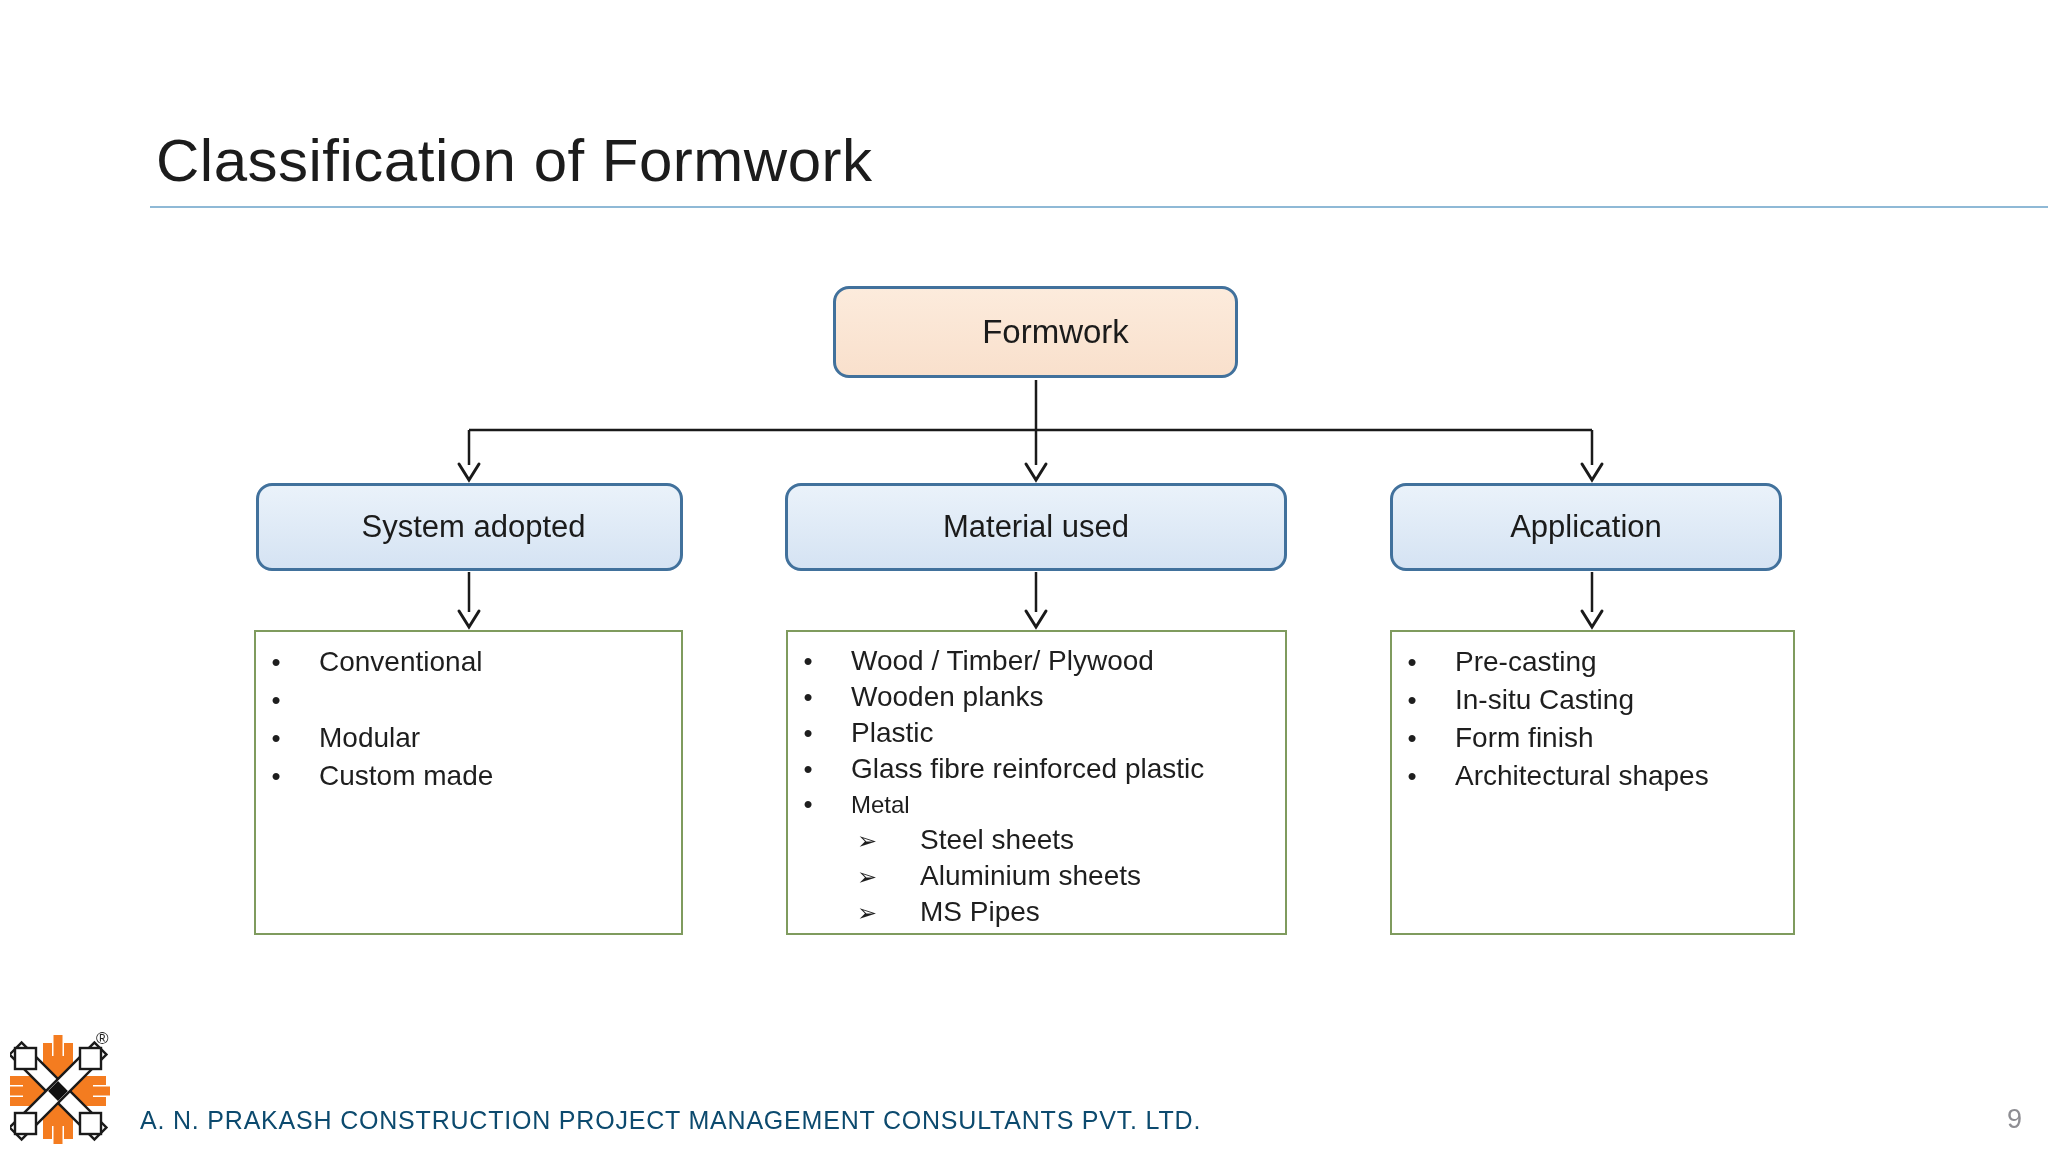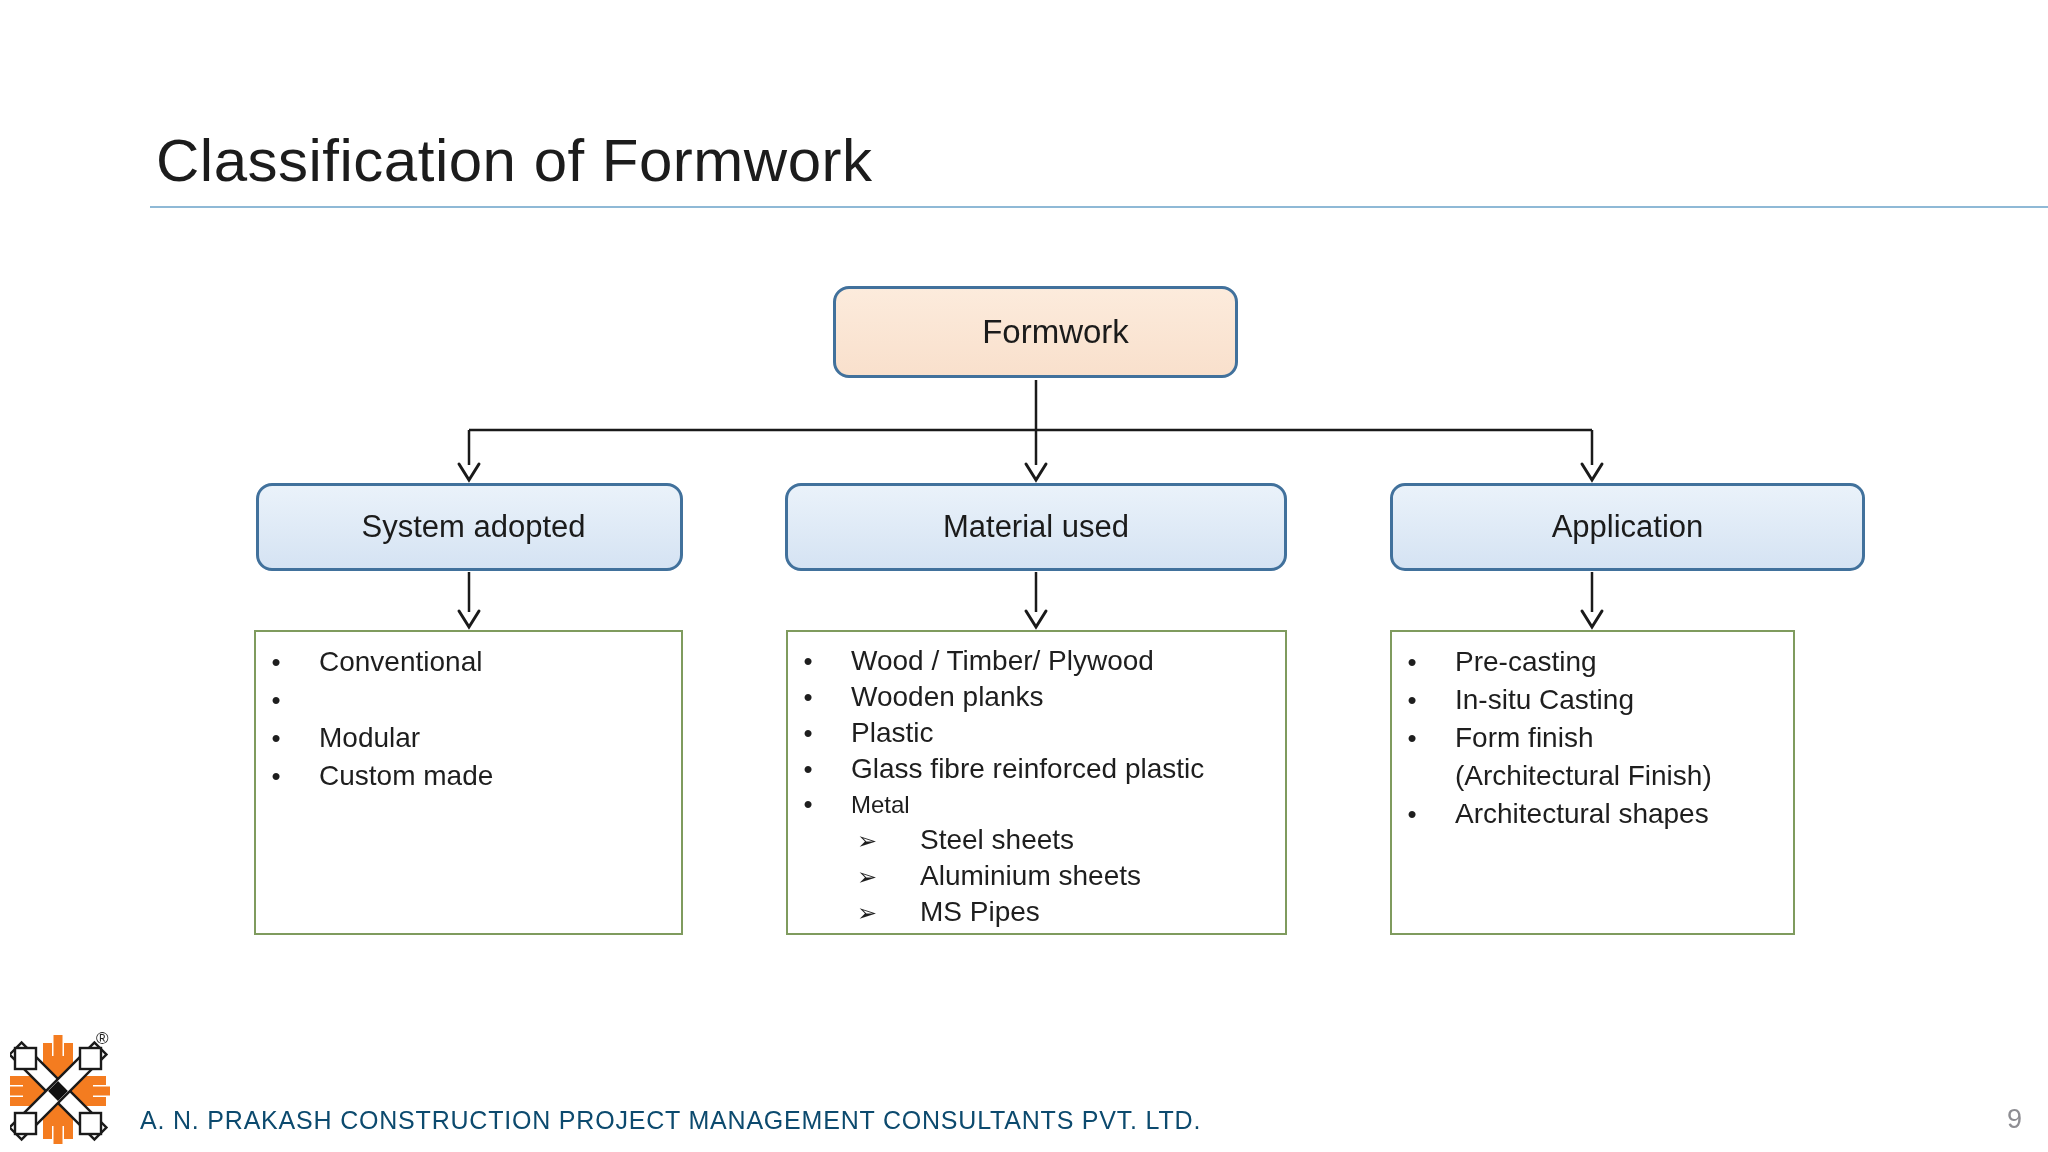--- a/index.html
+++ b/index.html
@@ -31,21 +31,21 @@
     left:833px; top:286px; width:405px; height:92px;
     background:linear-gradient(180deg,#fcebdc 0%, #f9e0cc 100%);
     border:3px solid #41719c; font-size:33px; color:#1b1b1b;padding-left:40px;
   }
   .branch {
     background:linear-gradient(180deg,#eaf2fa 0%, #d5e3f3 100%);
     border:3px solid #41719c; font-size:31px; color:#1b1b1b;
   }
   .branch-0 { left:256px;  top:483px; width:427px; height:88px;padding-left:8px; }
   .branch-1 { left:785px;  top:483px; width:502px; height:88px; }
-  .branch-2 { left:1390px; top:483px; width:475px; height:88px;border-radius:15px; }
+  .branch-2 { left:1390px; top:483px; width:392px; height:88px; }
 
   
   .listbox {
     position:absolute; background:#fff; border:2px solid #7f9b5e;
     box-sizing:border-box; padding-top:11px; font-size:28px; color:#1e1e1e;
   }
   .list-0 { left:254px;  top:630px; width:429px; height:305px; }
   .list-1 { left:786px;  top:630px; width:501px; height:305px; }
   .list-2 { left:1390px; top:630px; width:405px; height:305px; }
 
@@ -175,24 +175,20 @@
       <span class="t">Pre-casting</span>
     </div>
     <div class="li">
       <span class="b">•</span>
       <span class="t">In-situ Casting</span>
     </div>
     <div class="li">
       <span class="b">•</span>
       <span class="t">Form finish</span>
     </div>
-    <div class="li cont">
-      <span class="b">•</span>
-      <span class="t">(Architectural Finish)</span>
-    </div>
     <div class="li">
       <span class="b">•</span>
       <span class="t">Architectural shapes</span>
     </div>
   </div>
 
   <svg class="logo" width="100" height="116" viewBox="0 0 100 116">
     <g fill="#f47c20">
 
       <g>

